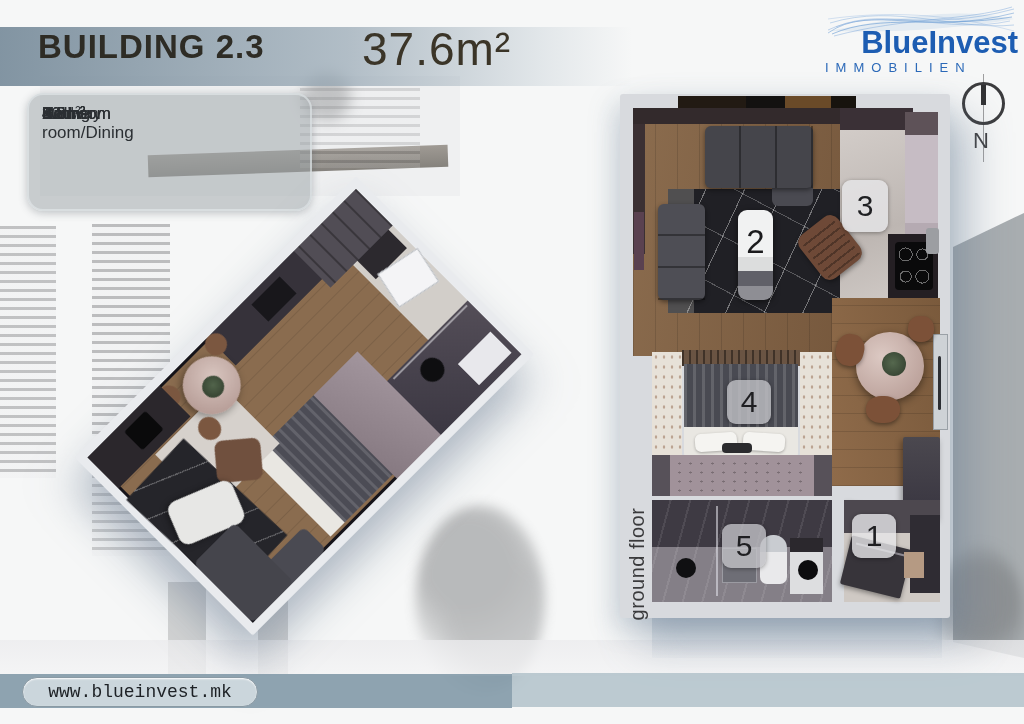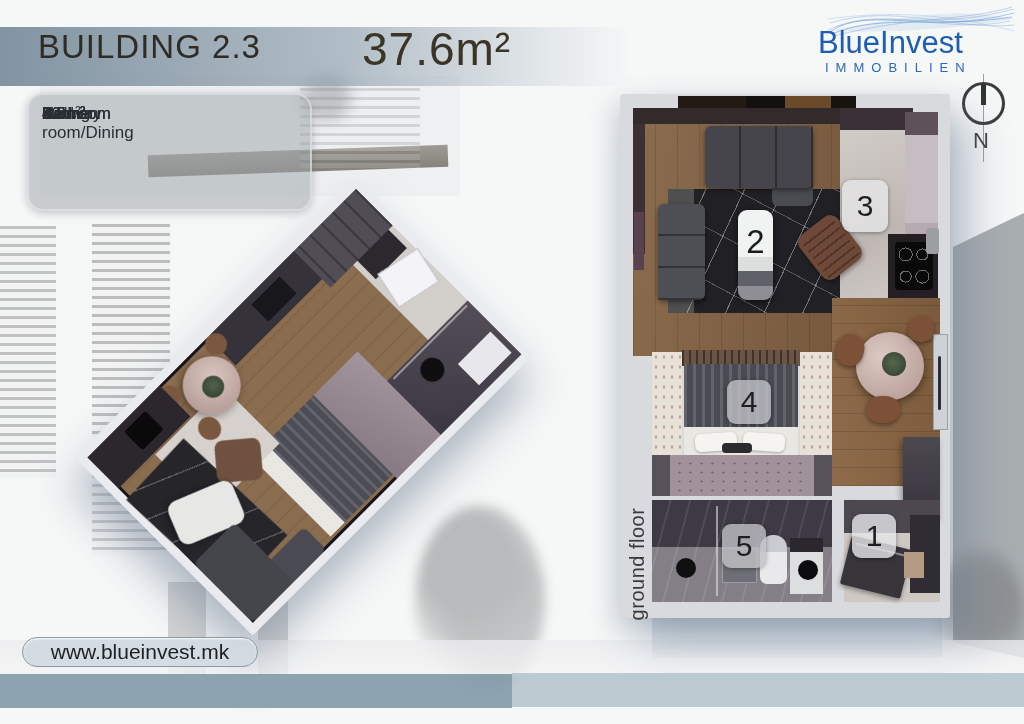--- a/index.html
+++ b/index.html
@@ -28,37 +28,37 @@
          background:radial-gradient(circle at 50% 50%,#6f7173 0 40%,transparent 70%);}
   .bg-pillar{opacity:.4;background:#9a9a9c;}
   .pl1{left:168px;top:582px;width:38px;height:92px;}
   .pl2{left:258px;top:588px;width:30px;height:86px;}
   .bg-ground{left:0;top:640px;width:1024px;height:36px;background:linear-gradient(#ececee,#f4f4f5);opacity:.8;}
 
   
   .header-band{left:0;top:27px;width:632px;height:59px;
     background:linear-gradient(90deg,rgba(120,140,155,.92) 0%,rgba(148,165,178,.7) 55%,
                rgba(176,190,200,.28) 86%,rgba(182,196,206,0) 100%);}
-  .title{left:38px;top:28px;font-size:33px;font-weight:normal;color:#2e2c25;letter-spacing:1px;}
+  .title{left:38px;top:28px;font-size:33px;font-weight:bold;color:#2e2c25;letter-spacing:1px;}
   .subtitle{left:39px;top:61px;font-size:21px;color:#31353a;}
   .total-area{left:362px;top:22px;font-size:46px;color:#3b3528;letter-spacing:1px;}
 
   
   .room-panel{left:27px;top:93px;width:285px;height:118px;background:rgba(158,164,168,.52);
     border:2px solid rgba(226,231,234,.65);border-radius:16px;box-shadow:0 2px 8px rgba(60,70,80,.3);
     padding:9px 15px 7px 13px;display:flex;flex-direction:column;justify-content:space-between;position:absolute;}
   .room-row{position:static;display:flex;align-items:baseline;font-size:17px;color:#2b2f33;line-height:19px;}
   .room-row span{position:static;}
   .room-num{margin-right:5px;}
   .leader{flex:1;border-bottom:2px dotted #3d4145;margin:0 6px 3px 3px;opacity:.8;}
   .room-area{min-width:50px;}
 
   
   .logo-wave{left:826px;top:3px;width:190px;height:34px;}
-  .logo-name{left:818px;top:25px;width:200px;text-align:left;font-size:31px;font-weight:normal;
+  .logo-name{left:818px;top:25px;width:200px;text-align:right;font-size:31px;font-weight:bold;
              color:#1d5db2;}
   .logo-line2{left:818px;top:60px;width:200px;text-align:left;font-size:13px;letter-spacing:7px;
               padding-left:7px;color:#2b69b8;}
   .logo-line3{left:818px;top:77px;width:200px;text-align:center;font-size:13px;letter-spacing:5px;
               padding-left:5px;color:#2b69b8;}
 
   
   .compass-axis{left:983px;top:74px;width:1px;height:88px;background:rgba(70,70,72,.5);}
   .compass-circle{left:962px;top:82px;width:43px;height:43px;border:3px solid #3c3c3e;border-radius:50%;}
   .compass-needle{left:981px;top:85px;width:5px;height:20px;background:#323234;}
@@ -225,23 +225,23 @@
   .p3-rugdark:after{content:"";position:absolute;inset:0;
     background:repeating-linear-gradient(115deg,transparent 0 30px,rgba(255,255,255,.35) 30px 31px);}
   .p3-chaise{left:100px;top:300px;width:46px;height:70px;background:#e7e7e5;border-radius:10px;
     transform:rotate(22deg);box-shadow:0 2px 6px rgba(0,0,0,.4);}
   .p3-sofa{left:150px;top:322px;width:84px;height:58px;background:#45454c;border-radius:6px;}
   .p3-sofaarm{left:202px;top:276px;width:32px;height:104px;background:#4a4a52;border-radius:6px;}
 
   
   .footer-left-band{left:0;top:674px;width:512px;height:34px;background:rgba(128,151,166,.88);}
   .footer-right-band{left:512px;top:673px;width:512px;height:34px;background:rgba(175,191,200,.82);}
-  .website-pill{left:22px;top:637px;width:236px;height:30px;border-radius:15px;
+  .website-pill{left:22px;top:677px;width:236px;height:30px;border-radius:15px;
     background:rgba(208,218,224,.92);border:1px solid #8a9aa4;box-shadow:inset 0 1px 2px #fff;
-    display:flex;align-items:center;justify-content:center;font-size:21px;color:#1d2125;}
+    display:flex;align-items:center;justify-content:center;font-size:18px;color:#1d2125;font-family:Liberation Mono, monospace;}
   .residence-pill{left:688px;top:675px;width:328px;height:31px;border-radius:15px;
     background:rgba(228,233,236,.95);border:2px solid #f3f5f6;box-shadow:0 1px 4px rgba(80,95,105,.4);
     display:flex;align-items:center;justify-content:center;font-size:26px;font-weight:bold;
     color:#2a251c;letter-spacing:1px;}
 </style>
 </head>
 <body>
 
 <div id="canvas">
 

